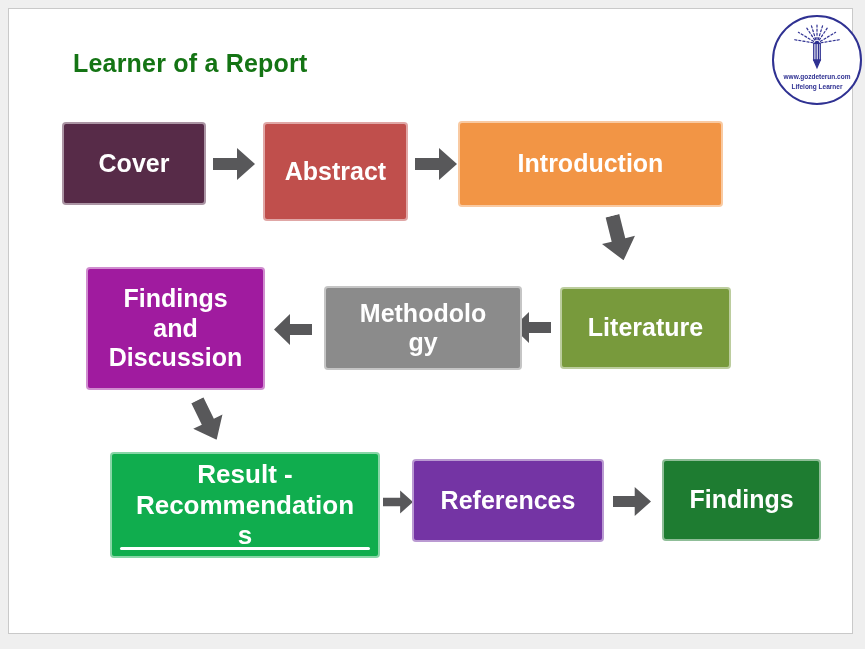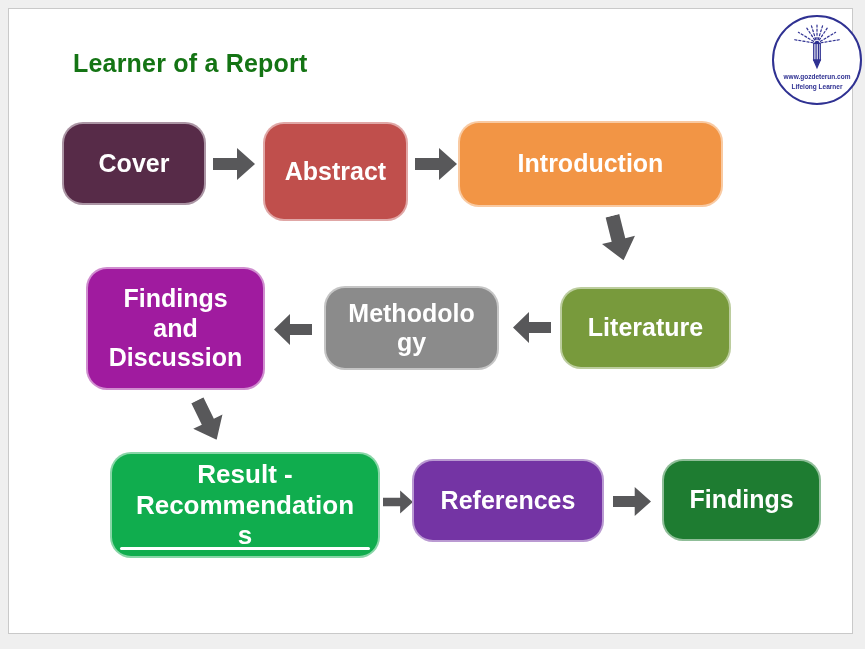--- a/index.html
+++ b/index.html
@@ -22,29 +22,29 @@
     box-sizing:border-box;
   }
   .logo svg{position:absolute;left:15px;top:6px;}
   .logo-text{
     position:absolute;left:0;right:0;top:55px;text-align:center;
     font-size:6.5px;font-weight:bold;line-height:1.5;color:#2f3192;
   }
   .node{
     position:absolute;display:flex;align-items:center;justify-content:center;
     color:#ffffff;font-weight:bold;text-align:center;
-    border-radius:21px;border:2px solid rgba(255,255,255,0.5);
+    border-radius:4px;border:2px solid rgba(255,255,255,0.5);
     box-sizing:border-box;line-height:1.18;white-space:pre-line;
     padding:2px 6px;
   }
   .n-cover{left:53px;top:113px;width:144px;height:83px;font-size:25px}
   .n-abstract{left:254px;top:113px;width:145px;height:99px;font-size:25px}
   .n-introduction{left:449px;top:112px;width:265px;height:86px;font-size:25px}
   .n-findings{left:77px;top:258px;width:179px;height:123px;font-size:25px}
-  .n-methodology{left:315px;top:277px;width:175px;height:84px;font-size:25px}
+  .n-methodology{left:315px;top:277px;width:198px;height:84px;font-size:25px}
   .n-literature{left:551px;top:278px;width:171px;height:82px;font-size:25px}
   .n-result{left:101px;top:443px;width:270px;height:106px;font-size:26px}
   .n-references{left:403px;top:450px;width:192px;height:83px;font-size:25px}
   .n-appendix{left:653px;top:450px;width:159px;height:82px;font-size:25px}
   .result-underline{
     position:absolute;left:8px;right:8px;bottom:6px;height:3px;
     background:#ffffff;border-radius:2px;
   }
   .arrow{position:absolute;line-height:0;}
   .a-r1{left:204px;top:139px}

